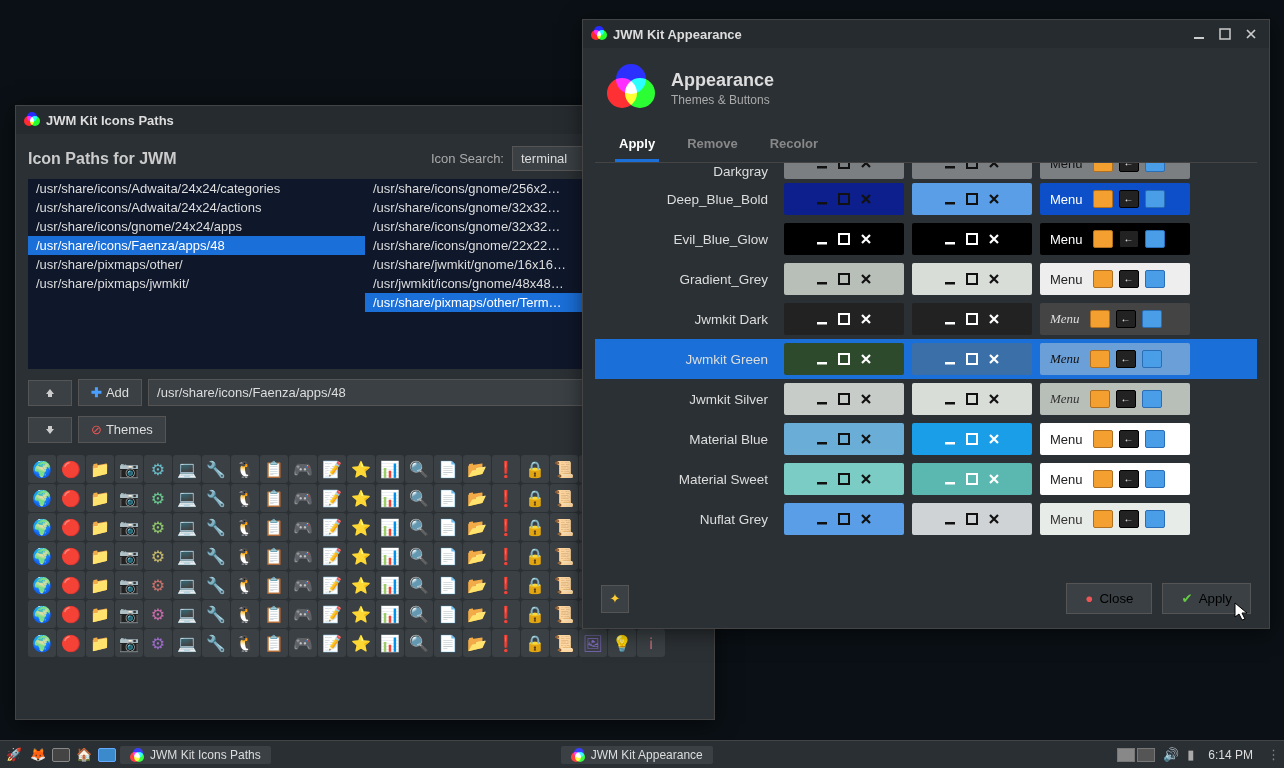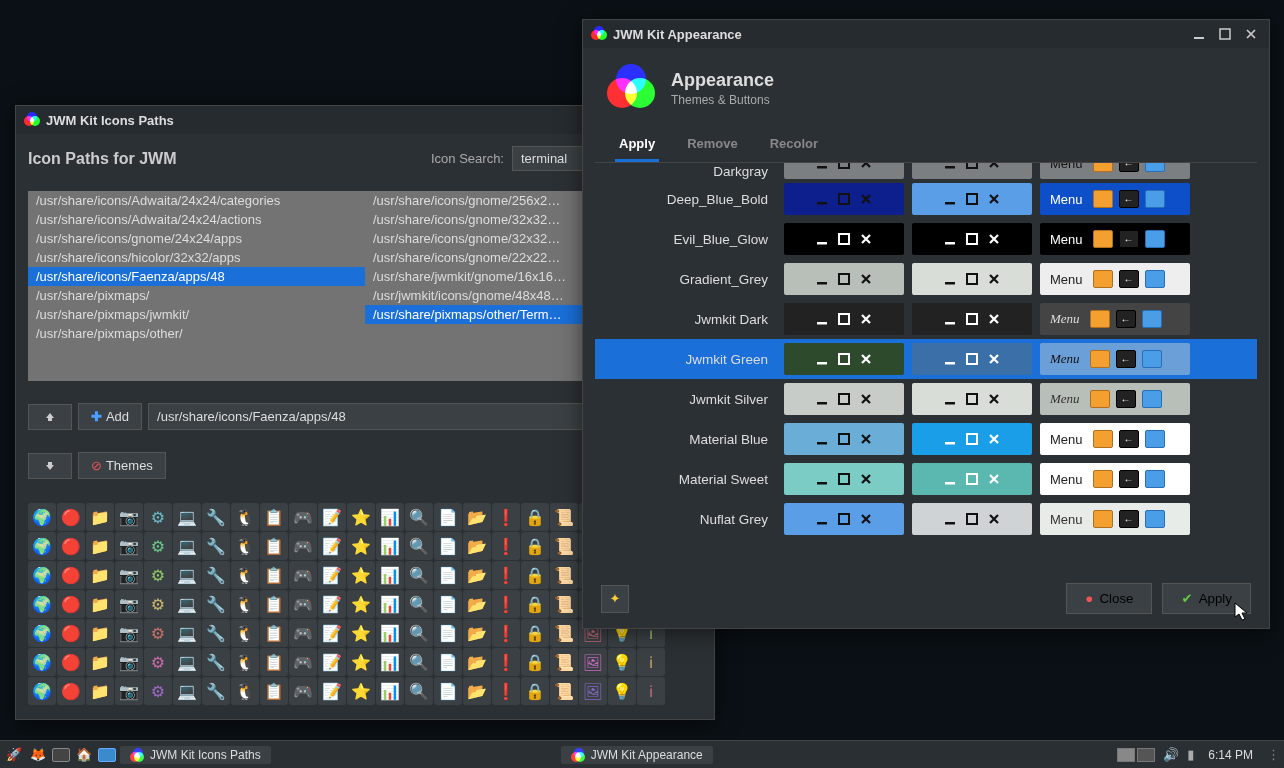--- a/index.html
+++ b/index.html
@@ -85,38 +85,38 @@
 }
 .rgb-icon::before { background: #f00; left: 0; top: 4px; }
 .rgb-icon::after { background: #0f0; right: 0; top: 4px; }
 .rgb-icon span { background: #00f; left: 3px; top: 0; width: 10px; height: 10px; border-radius: 50%; position: absolute; }
 
 
 .icons-window {
   left: 15px; top: 105px;
   width: 700px; height: 615px;
 }
-.window-body { padding: 12px; flex: 1; display: flex; flex-direction: column; overflow: hidden; gap: 12px; }
+.window-body { padding: 12px; flex: 1; display: flex; flex-direction: column; overflow: hidden; }
 .header-row {
   display: flex; justify-content: space-between; align-items: center;
   margin-bottom: 8px;
 }
 .header-title { font-size: 16px; font-weight: bold; color: #ccc; }
 .search-box {
   display: flex; gap: 8px; align-items: center;
 }
 .search-box input {
   background: #3a4044; border: 1px solid #555;
   color: #ddd; padding: 4px 8px; font-size: 13px;
   width: 190px;
 }
 .path-lists { display: flex; gap: 0; height: 190px; }
 .path-list {
   flex: 1;
-  background: #737373;
+  background: #0f172a;
   overflow: auto;
 }
 .path-item {
   padding: 2px 8px;
   font-size: 13px;
   white-space: nowrap;
   cursor: pointer;
 }
 .path-item.selected { background: #1a6fd8; color: #fff; }
 
@@ -277,25 +277,23 @@
       <div class="search-box">
         <span style="color:#aaa">Icon Search:</span>
         <input value="terminal" style="">
       </div>
     </div>
     <div class="path-lists">
       <div class="path-list" id="left-paths">
           <div class="path-item">/usr/share/icons/Adwaita/24x24/categories</div>
           <div class="path-item">/usr/share/icons/Adwaita/24x24/actions</div>
           <div class="path-item">/usr/share/icons/gnome/24x24/apps</div>
-          <div class="path-item">/usr/share/icons/hicolor/32x32/apps</div>
           <div class="path-item selected">/usr/share/icons/Faenza/apps/48</div>
-          <div class="path-item">/usr/share/pixmaps/</div>
+          <div class="path-item">/usr/share/pixmaps/other/</div>
           <div class="path-item">/usr/share/pixmaps/jwmkit/</div>
-          <div class="path-item">/usr/share/pixmaps/other/</div>
         </div>
       <div class="path-list" id="right-paths">
           <div class="path-item">/usr/share/icons/gnome/256x2…</div>
           <div class="path-item">/usr/share/icons/gnome/32x32…</div>
           <div class="path-item">/usr/share/icons/gnome/32x32…</div>
           <div class="path-item">/usr/share/icons/gnome/22x22…</div>
           <div class="path-item">/usr/share/jwmkit/gnome/16x16…</div>
           <div class="path-item">/usr/jwmkit/icons/gnome/48x48…</div>
           <div class="path-item selected">/usr/share/pixmaps/other/Term…</div>
         </div>

